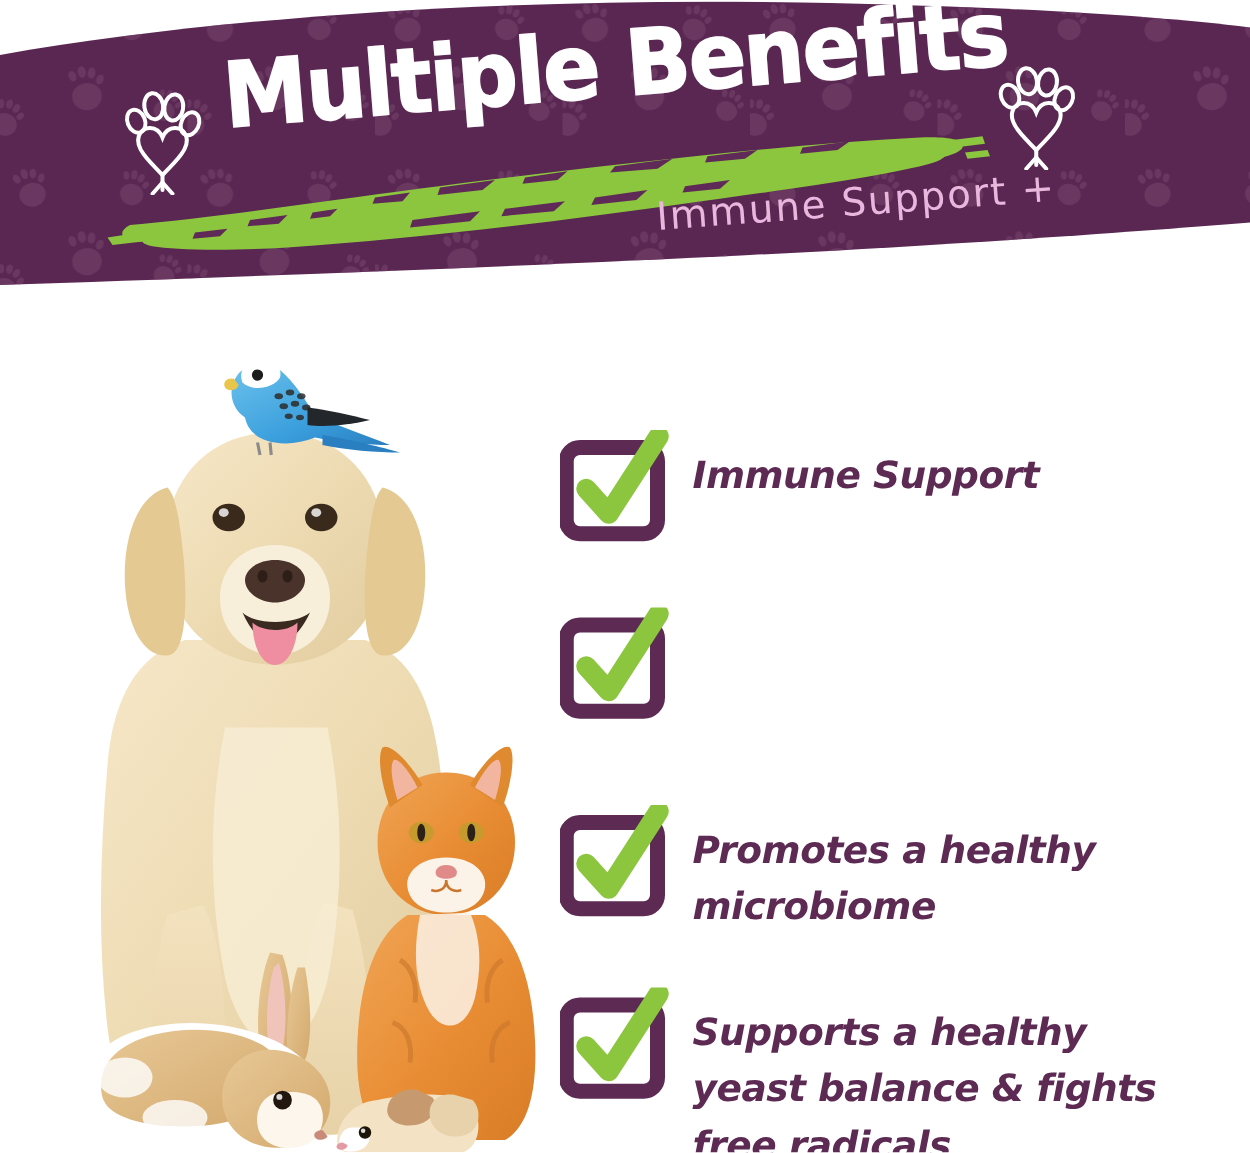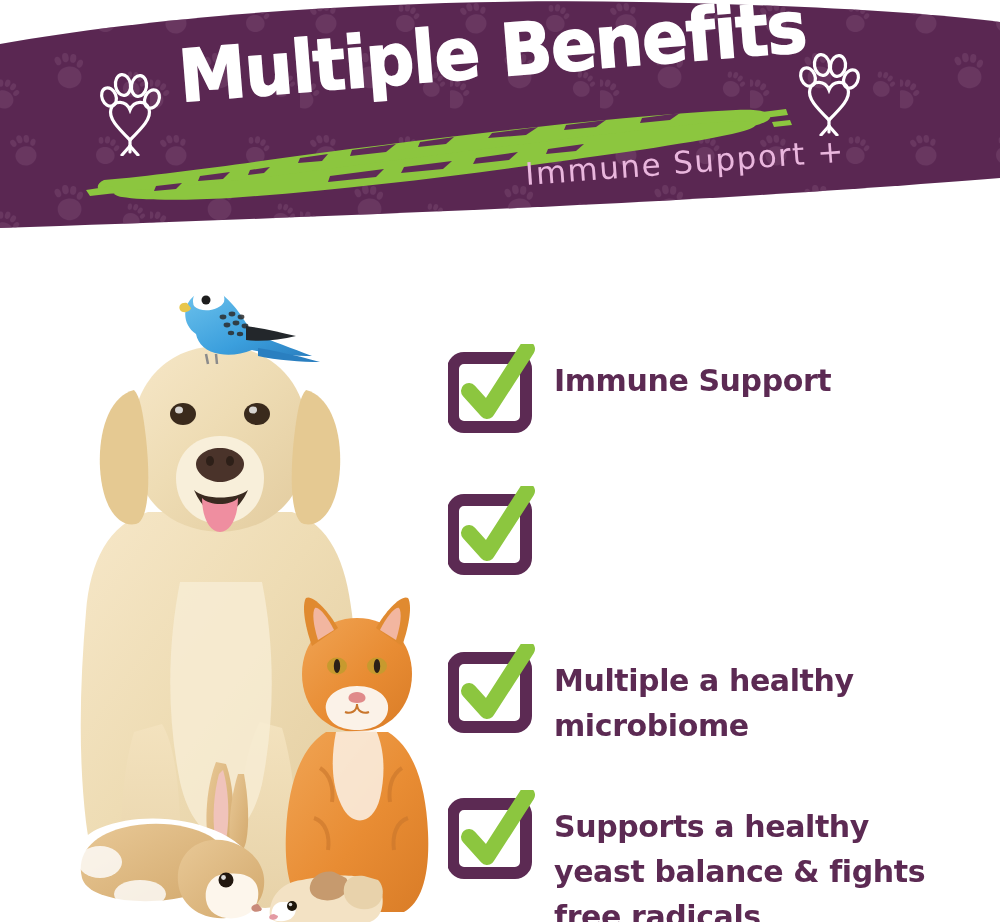--- a/index.html
+++ b/index.html
@@ -118,20 +118,21 @@
   .benefit-label {
     font-family: "DejaVu Sans", sans-serif;
     font-weight: bold;
     font-size: 30px;
     line-height: 45px;
     color: #5c2a53;
     padding-top: 14px;
     margin-left: 14px;
     max-width: 400px;
     letter-spacing: -0.4px;
+    font-style: italic;
   }
 </style>
 </head>
 <body>
 
 <div id="page">
 
   <div id="banner">
 
     <svg id="banner-svg" viewBox="0 0 1000 250" preserveAspectRatio="none">
@@ -422,21 +423,21 @@
       </div>
     </div>
 
     <div class="benefit-row r2">
       <div class="check-icon">
         <svg width="92" height="90" viewBox="0 0 92 90">
           <rect x="5" y="14" width="73" height="69" rx="11" ry="11" fill="none" stroke="#5c2a53" stroke-width="12"></rect>
           <path d="M21,47 L39,67 L79,5" fill="none" stroke="#8cc63f" stroke-width="16" stroke-linecap="round" stroke-linejoin="round"></path>
         </svg>
       </div>
-      <div class="benefit-label">Multiple a healthy microbiome</div>
+      <div class="benefit-label">Promotes a healthy microbiome</div>
     </div>
 
     <div class="benefit-row r3">
       <div class="check-icon">
         <svg width="92" height="90" viewBox="0 0 92 90">
           <rect x="5" y="14" width="73" height="69" rx="11" ry="11" fill="none" stroke="#5c2a53" stroke-width="12"></rect>
           <path d="M21,47 L39,67 L79,5" fill="none" stroke="#8cc63f" stroke-width="16" stroke-linecap="round" stroke-linejoin="round"></path>
         </svg>
       </div>
       <div class="benefit-label">Supports a healthy yeast balance &amp; fights free radicals</div>

